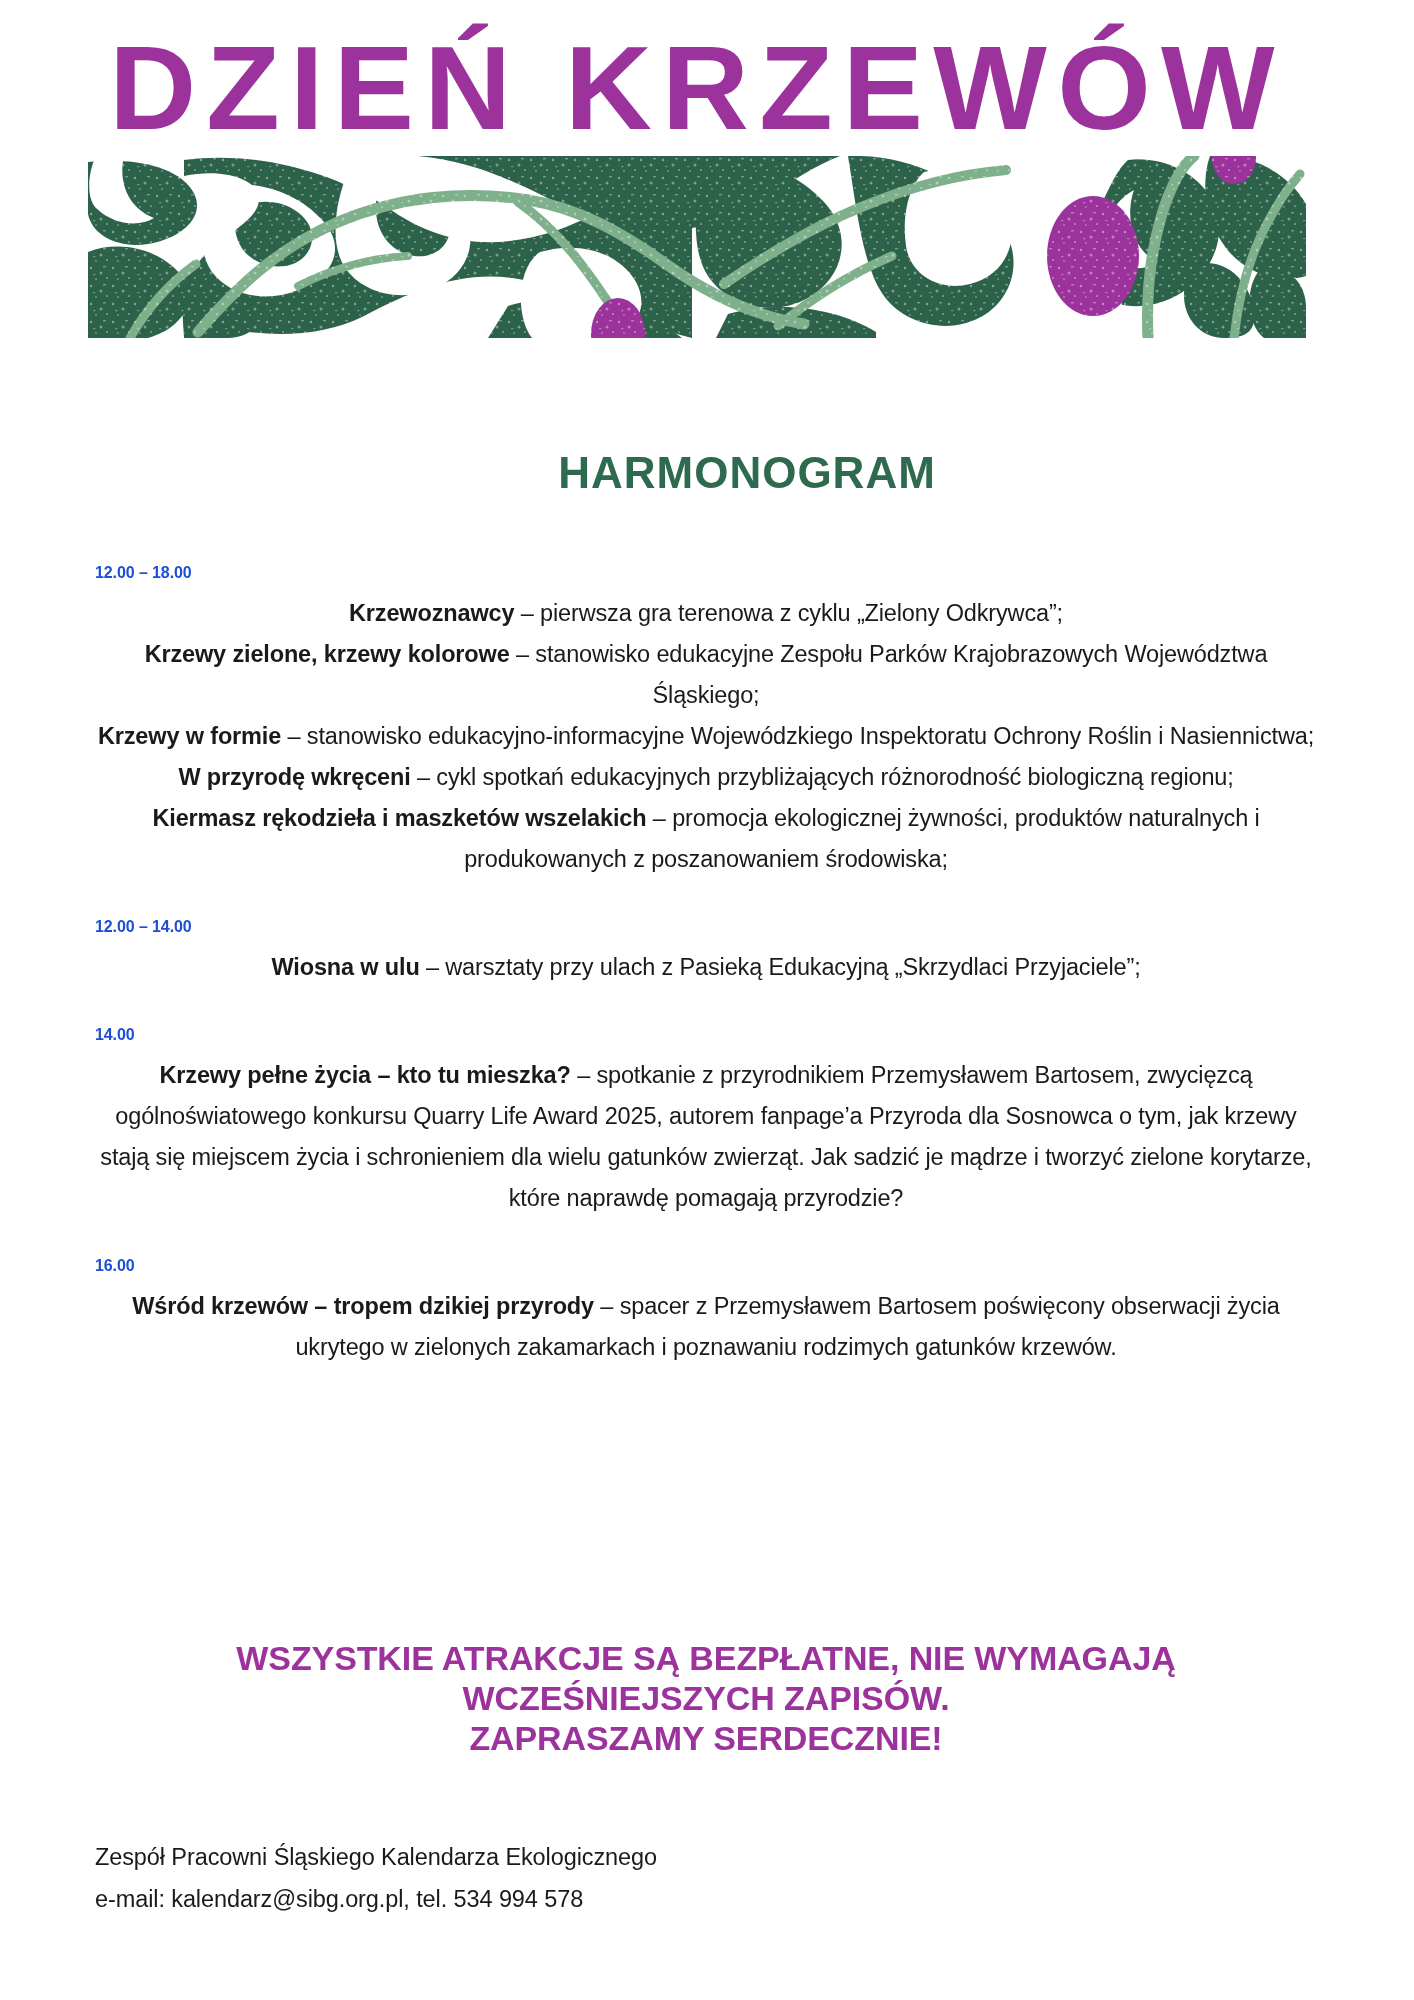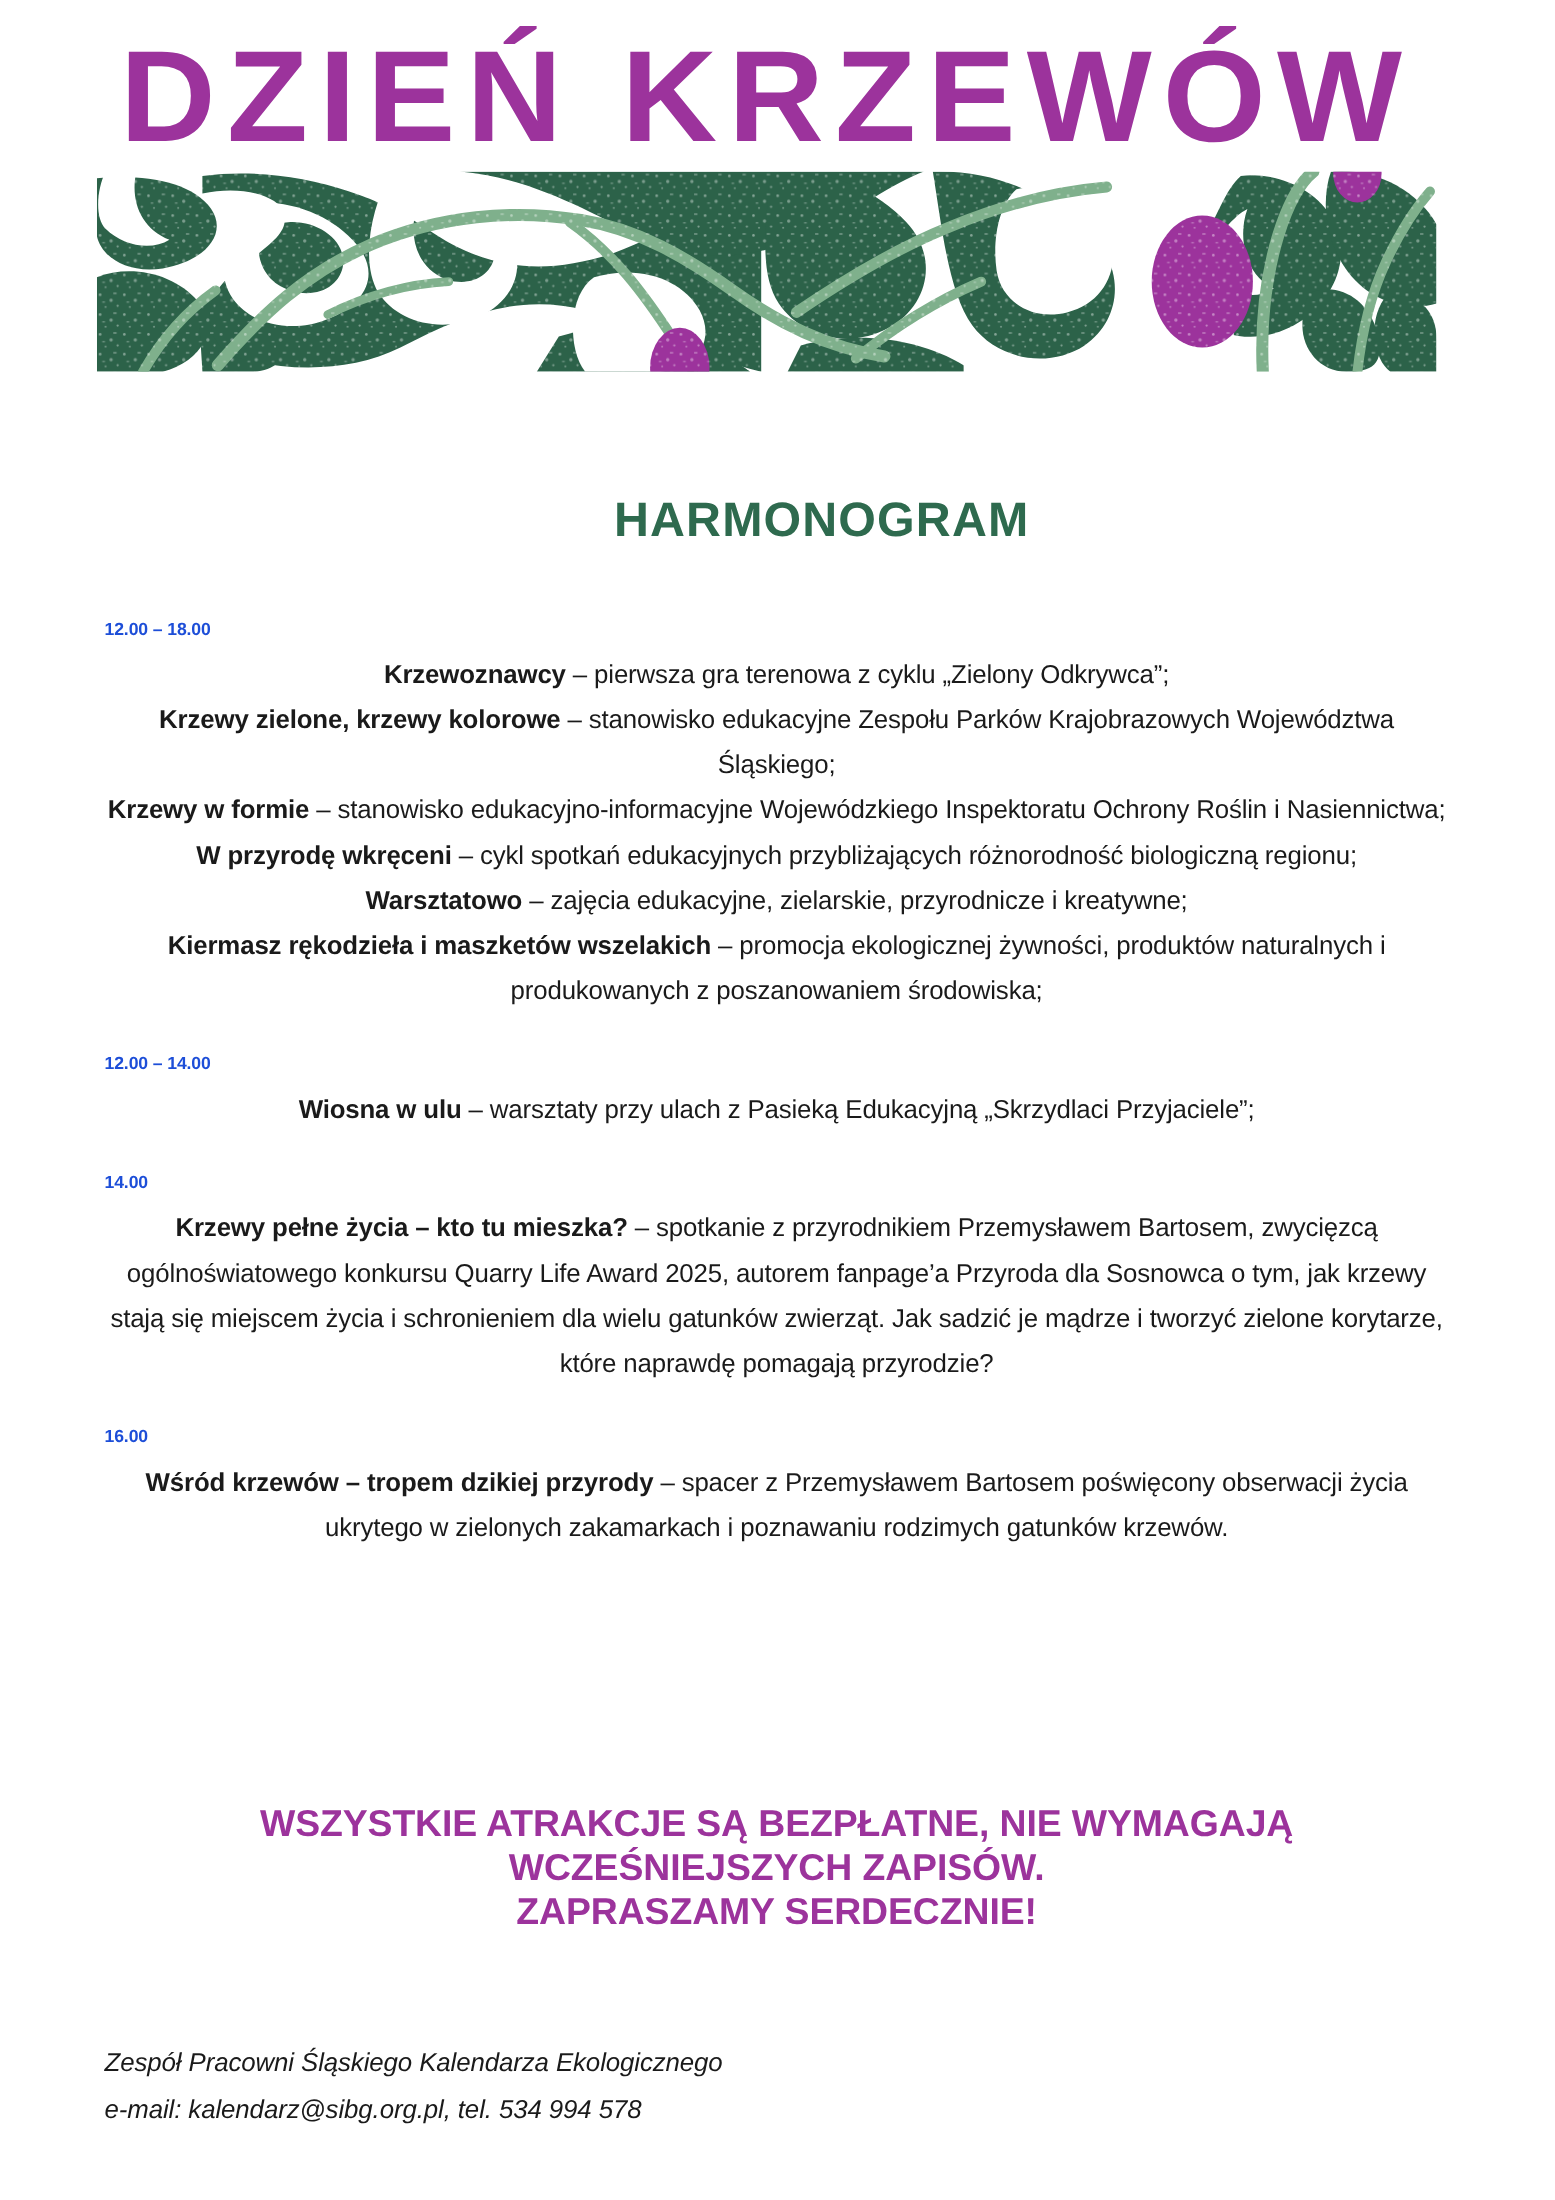--- a/index.html
+++ b/index.html
@@ -103,26 +103,24 @@
     line-height: 40px;
     letter-spacing: -0.1px;
   }
 
   
   .footer {
     position: absolute;
     left: 95px;
     top: 1836px;
     width: 1222px;
-    font-style: italic;
     font-size: 23.5px;
     line-height: 42px;
     color: #1a1a1a;
     letter-spacing: -0.1px;
-    margin-top: 18px;
   }
 </style>
 </head>
 <body>
 
 <div class="banner">
 
   <div class="banner-title">DZIEŃ KRZEWÓW</div>
 
   <div class="banner-art">
@@ -216,21 +214,20 @@
 <div class="harmonogram">HARMONOGRAM</div>
 
 <div class="content">
 
   <div class="block">
     <div class="time">12.00 – 18.00</div>
     <div class="entry"><b>Krzewoznawcy</b><span> – pierwsza gra terenowa z cyklu „Zielony Odkrywca”;</span></div>
     <div class="entry"><b>Krzewy zielone, krzewy kolorowe</b><span> – stanowisko edukacyjne Zespołu Parków Krajobrazowych Województwa Śląskiego;</span></div>
     <div class="entry"><b>Krzewy w formie</b><span> – stanowisko edukacyjno-informacyjne Wojewódzkiego Inspektoratu Ochrony Roślin i Nasiennictwa;</span></div>
     <div class="entry"><b>W przyrodę wkręceni</b><span> – cykl spotkań edukacyjnych przybliżających różnorodność biologiczną regionu;</span></div>
-    <div class="entry"><b>Warsztatowo</b><span> – zajęcia edukacyjne, zielarskie, przyrodnicze i kreatywne;</span></div>
     <div class="entry"><b>Kiermasz rękodzieła i maszketów wszelakich</b><span> – promocja ekologicznej żywności, produktów naturalnych i produkowanych z poszanowaniem środowiska;</span></div>
   </div>
 
   <div class="block">
     <div class="time">12.00 – 14.00</div>
     <div class="entry"><b>Wiosna w ulu</b><span> – warsztaty przy ulach z Pasieką Edukacyjną „Skrzydlaci Przyjaciele”;</span></div>
   </div>
 
   <div class="block">
     <div class="time">14.00</div>

